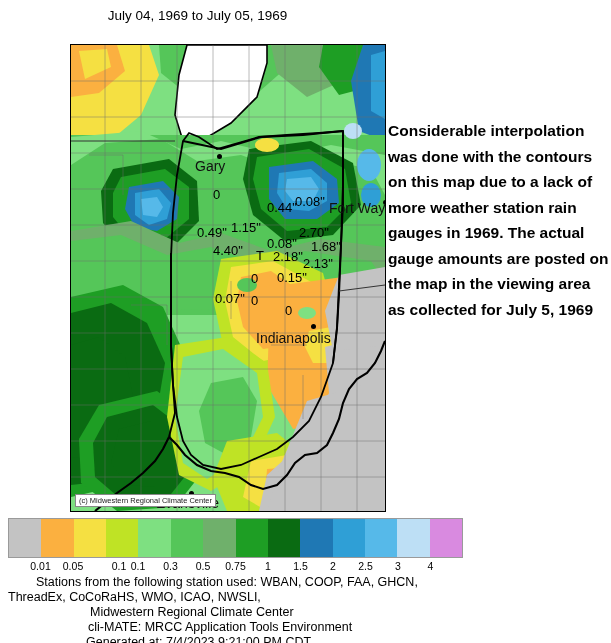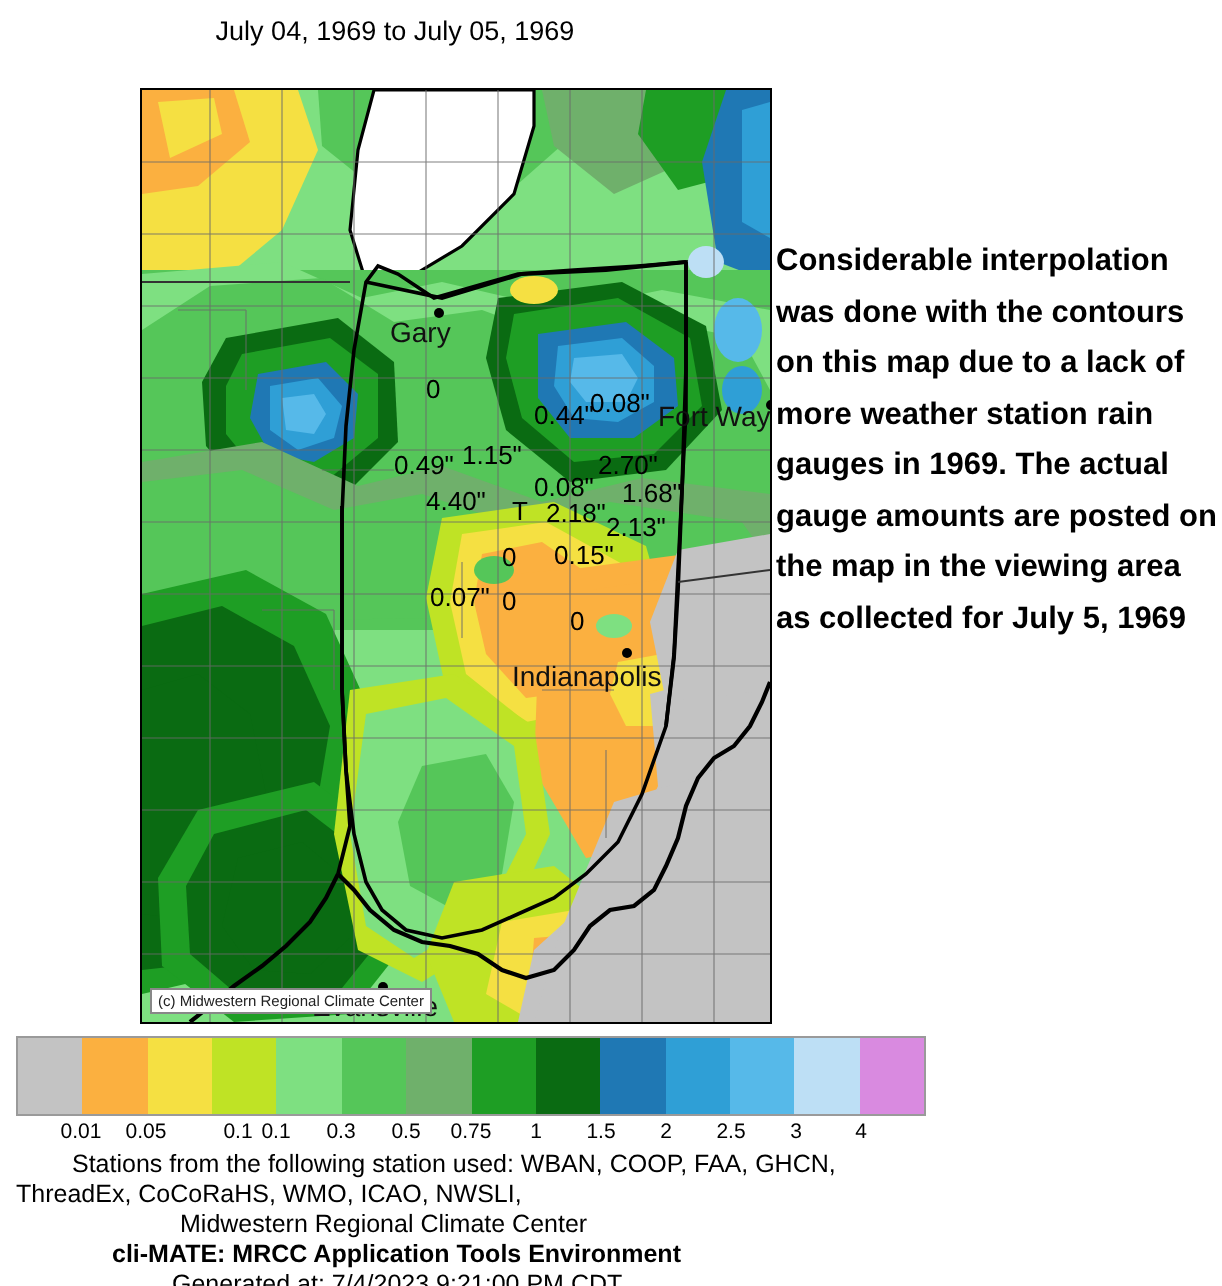--- a/index.html
+++ b/index.html
@@ -62,21 +62,21 @@
   .cbar-ticks span{
     position:absolute;top:2px;font-size:10.5px;transform:translateX(-50%);
     white-space:nowrap;
   }
 
   
   .footer{position:absolute;left:0;top:575px;width:470px;font-size:12.5px;line-height:15.5px;}
   .footer .l1{position:absolute;left:36px;top:0;white-space:nowrap;}
   .footer .l2{position:absolute;left:8px;top:15px;white-space:nowrap;}
   .footer .l3{position:absolute;left:90px;top:30px;white-space:nowrap;}
-  .footer .l4{position:absolute;left:56px;top:45px;white-space:nowrap;font-weight:bold;}
+  .footer .l4{position:absolute;left:88px;top:45px;white-space:nowrap;}
   .footer .l5{position:absolute;left:86px;top:60px;white-space:nowrap;}
 </style>
 </head>
 <body>
 
 <div class="page">
 
   <div class="subtitle">July 04, 1969 to July 05, 1969</div>
 
   <div class="map-frame">

